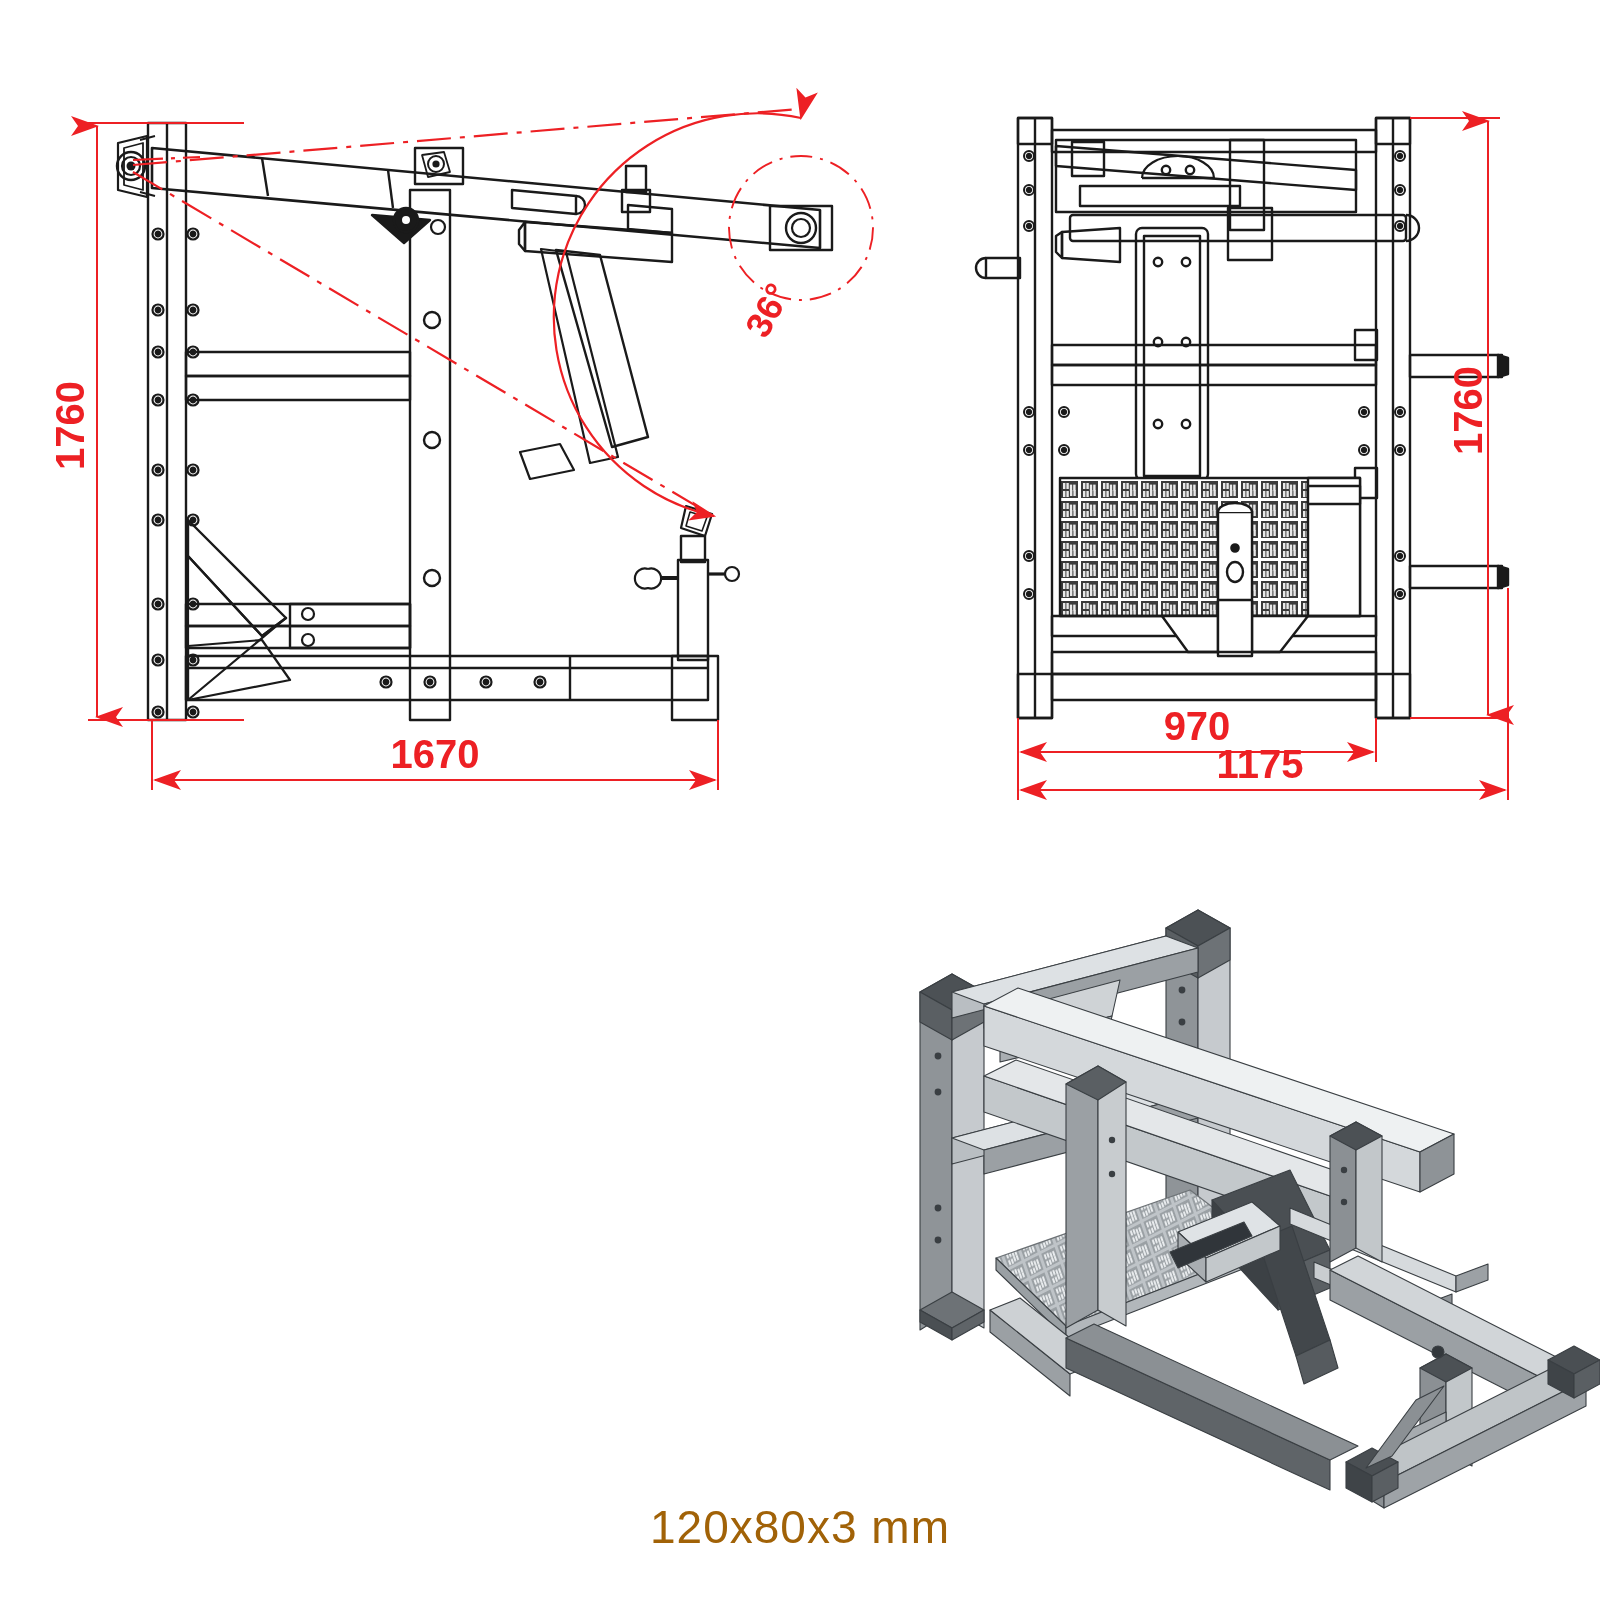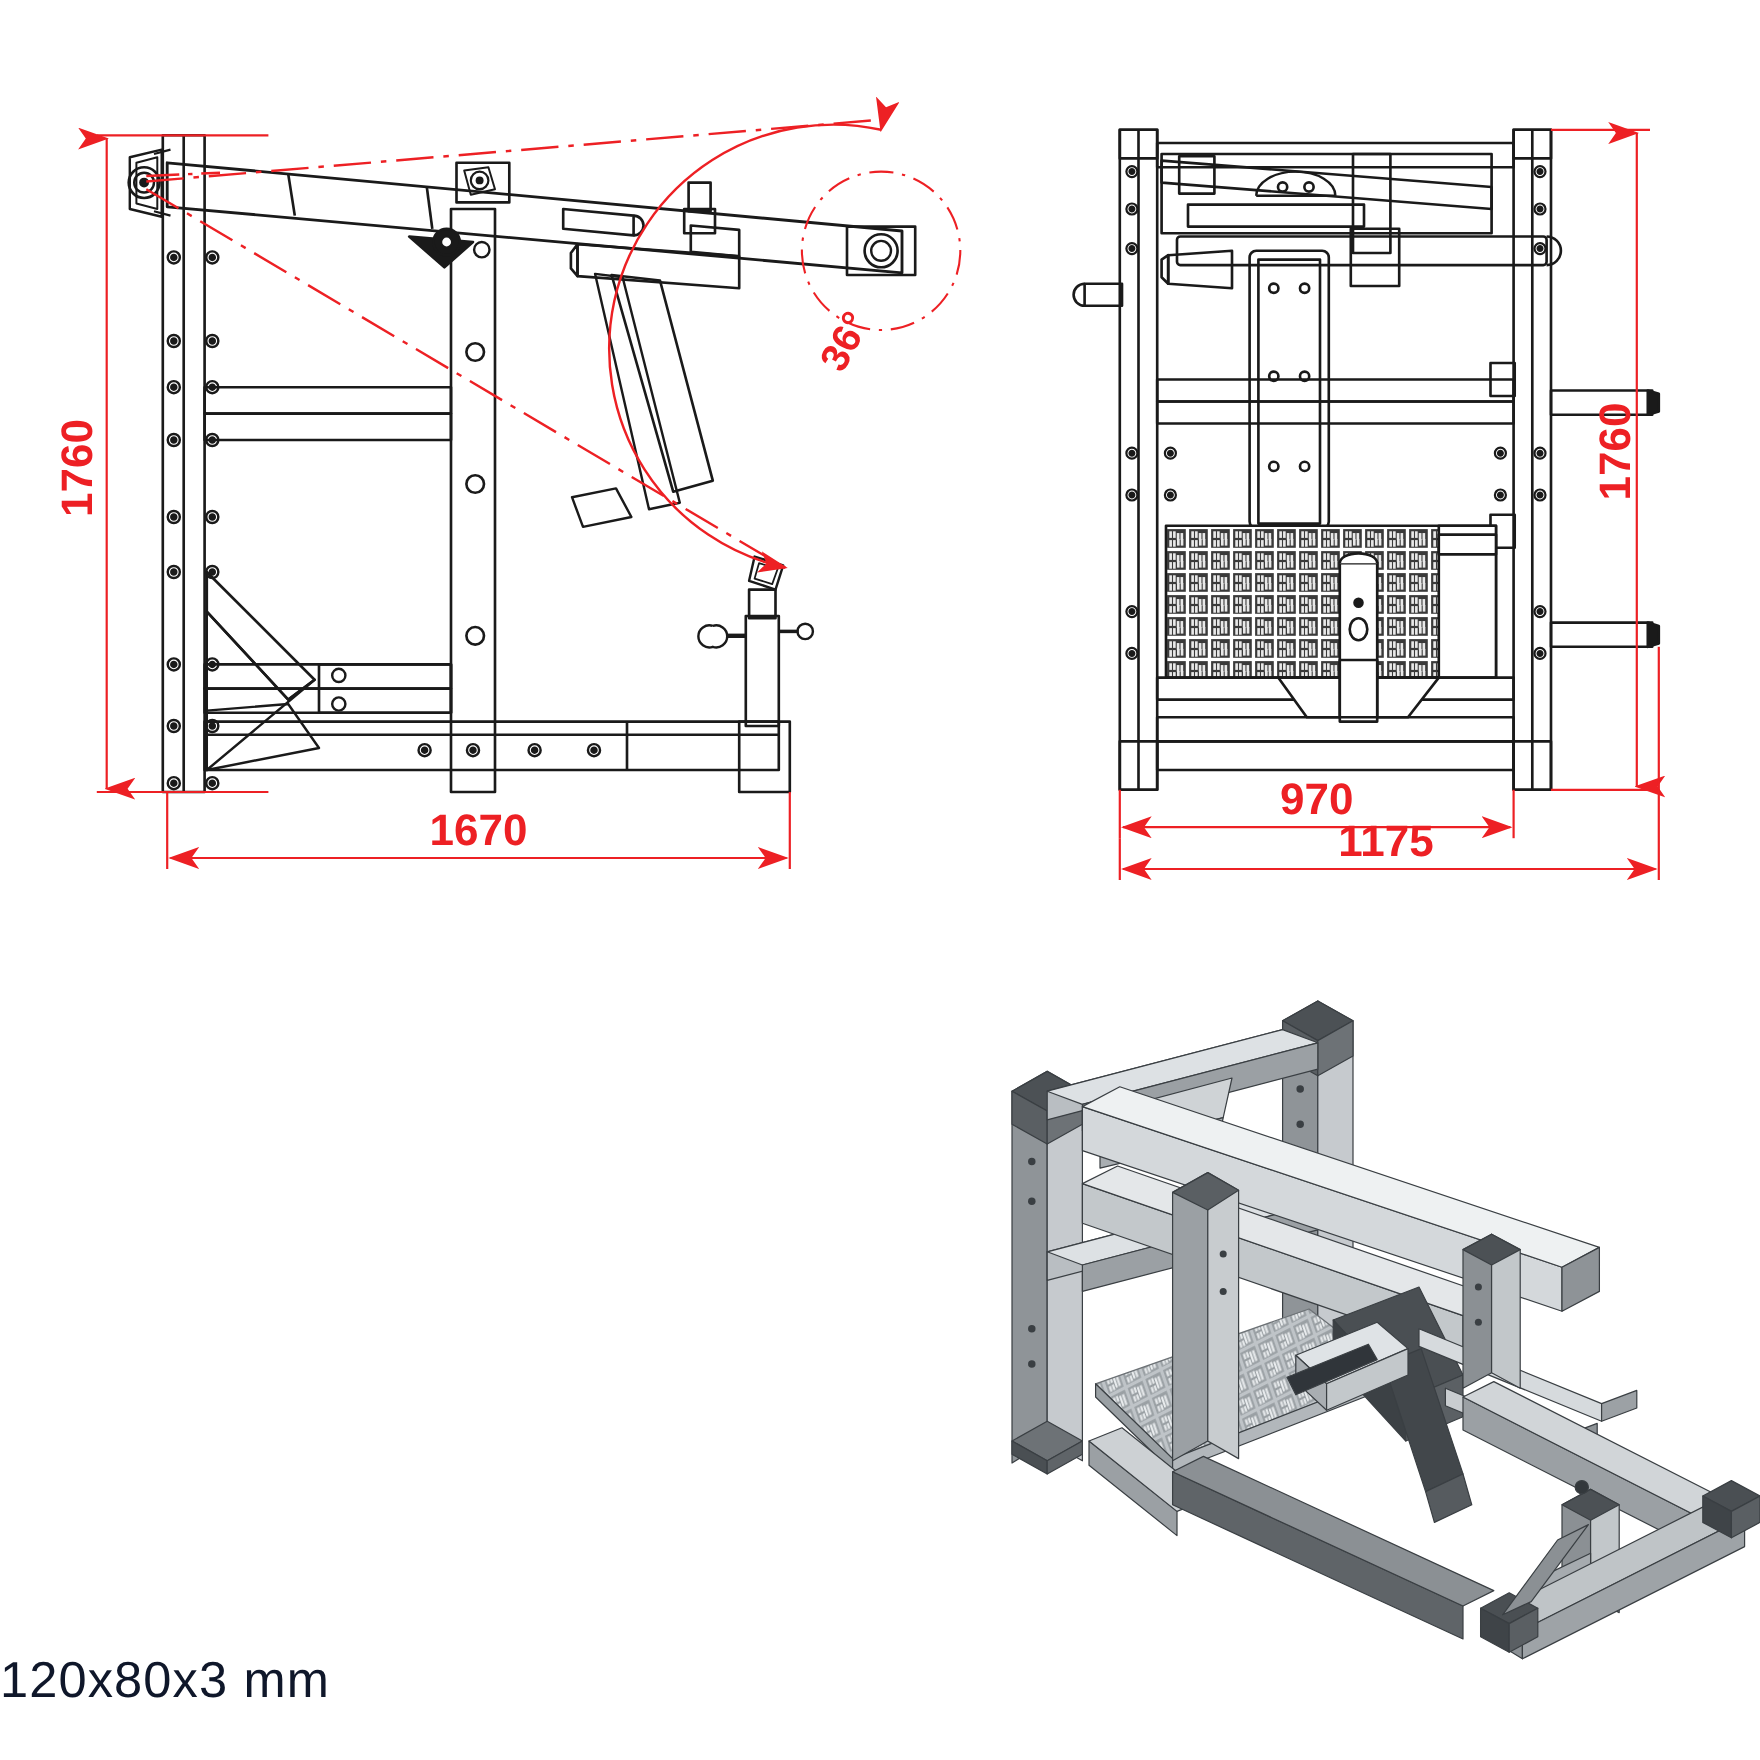--- a/index.html
+++ b/index.html
@@ -1,20 +1,20 @@
 <!DOCTYPE html>
 <html><head>
 <meta charset="utf-8">
 <style>
   html,body{margin:0;padding:0;background:#ffffff;}
   body{width:1600px;height:1600px;overflow:hidden;font-family:"Liberation Sans",sans-serif;}
   #sheet{position:relative;width:1600px;height:1600px;background:#fff;}
   svg{display:block;}
   .dimtxt{font-family:"Liberation Sans",sans-serif;font-weight:700;}
-  .footnote{position:absolute;left:0;width:1600px;color:#0f172a;
+  .footnote{position:absolute;left:0;width:1600px;text-align:center;color:#a16207;
             font-size:46px;font-family:"Liberation Sans",sans-serif;letter-spacing:1px;}
 </style>
 </head>
 <body>
 
 <div id="sheet">
 
   <svg id="svg-side" style="position:absolute;left:0;top:0;" width="960" height="820" viewBox="0 0 960 820">
     <defs>
       <marker id="arrR" markerWidth="14" markerHeight="10" refX="13" refY="5" orient="auto">

